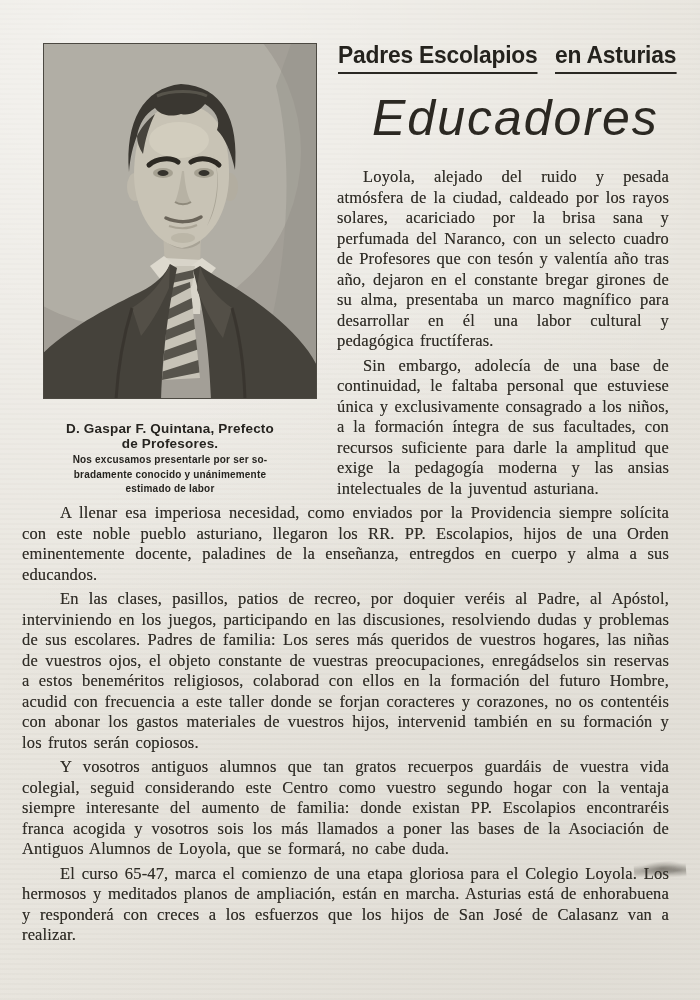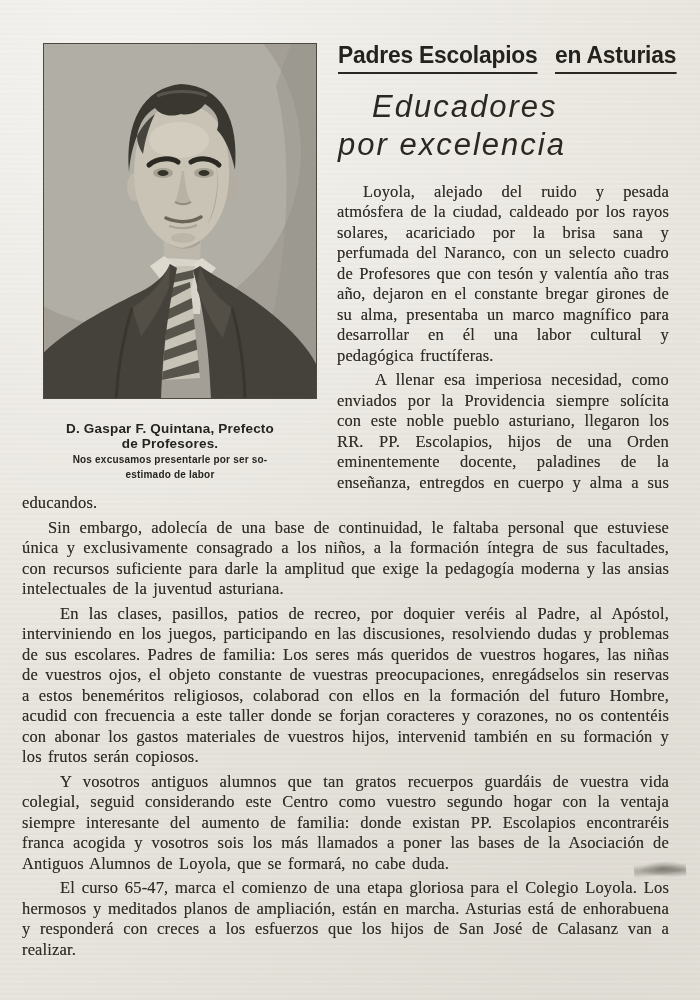--- a/index.html
+++ b/index.html
@@ -45,21 +45,21 @@
     font-size:24px; color:#24221d; letter-spacing:-0.2px;
   }
   .mh-seg {
     display:inline-block; transform:scaleX(0.95); transform-origin:left bottom;
     border-bottom:2.5px solid #2a2823; padding-bottom:3px;
   }
   .mh-seg + .mh-seg { margin-left:7px; }
   .headline {
     margin:14px 0 18px 0;
     font-family:"Liberation Sans", sans-serif; font-style:italic; font-weight:400;
-    font-size:31px; line-height:1.22; color:#2b2822; letter-spacing:2px;
+    font-size:50px; line-height:1.22; color:#2b2822; letter-spacing:2px;
   }
   .hl-line { display:block; white-space:nowrap; }
   .hl-line.first { margin-left:34px; }
 
   
   p.body {
     margin:0 13px 4px 0;
     font-size:16.5px; line-height:20.5px;
     text-align:justify; word-spacing:2px; letter-spacing:0.15px;
     color:#302d27;
@@ -149,36 +149,36 @@
         </g>
       </svg>
     </div>
     <div class="caption">
       <div class="caption-title">
         <div>D. Gaspar F. Quintana, Prefecto</div>
         <div>de Profesores.</div>
       </div>
       <div class="caption-note">
         <div>Nos excusamos presentarle por ser so-</div>
+        <div>bradamente  conocido y unánimemente</div>
         <div>estimado de labor</div>
       </div>
     </div>
   </div>
 
   <div class="head-block">
     <div class="masthead">
       <span class="mh-seg">Padres Escolapios</span><span class="mh-seg">en Asturias</span>
     </div>
     <h1 class="headline">
       <span class="hl-line first">Educadores</span>
-      <span class="hl-line">por excelencia</span>
     </h1>
   </div>
 
   <p class="body indent-sm">Loyola, alejado del ruido y pesada atmósfera de la ciudad, caldeado por los rayos solares, acariciado por la brisa sana y perfumada del Naranco, con un selecto cuadro de Profesores que con tesón y valentía año tras año, dejaron en el constante bregar girones de su alma, presentaba un marco magnífico para desarrollar en él una labor cultural y pedagógica fructíferas.</p>
+  <p class="body indent-sm">Sin embargo, adolecía de una base de continuidad, le faltaba personal que estuviese única y exclusivamente consagrado a los niños, a la formación íntegra de sus facultades, con recursos suficiente para darle la amplitud que exige la pedagogía moderna y las ansias intelectuales de la juventud asturiana.</p>
   <p class="body indent-lg">A llenar esa imperiosa necesidad, como enviados por la Providencia siempre solícita con este noble pueblo asturiano, llegaron los RR. PP. Escolapios, hijos de una Orden eminentemente docente, paladines de la enseñanza, entregdos en cuerpo y alma a sus educandos.</p>
-  <p class="body indent-sm">Sin embargo, adolecía de una base de continuidad, le faltaba personal que estuviese única y exclusivamente consagrado a los niños, a la formación íntegra de sus facultades, con recursos suficiente para darle la amplitud que exige la pedagogía moderna y las ansias intelectuales de la juventud asturiana.</p>
   <p class="body indent-lg">En las clases, pasillos, patios de recreo, por doquier veréis al Padre, al Apóstol, interviniendo en los juegos, participando en las discusiones, resolviendo dudas y problemas de sus escolares. Padres de familia: Los seres más queridos de vuestros hogares, las niñas de vuestros ojos, el objeto constante de vuestras preocupaciones, enregádselos sin reservas a estos beneméritos religiosos, colaborad con ellos en la formación del futuro Hombre, acudid con frecuencia a este taller donde se forjan coracteres y corazones, no os contentéis con abonar los gastos materiales de vuestros hijos, intervenid también en su formación y los frutos serán copiosos.</p>
   <p class="body indent-lg">Y vosotros antiguos alumnos que tan gratos recuerpos guardáis de vuestra vida colegial, seguid considerando este Centro como vuestro segundo hogar con la ventaja siempre interesante del aumento de familia: donde existan PP. Escolapios encontraréis franca acogida y vosotros sois los más llamados a poner las bases de la Asociación de Antiguos Alumnos de Loyola, que se formará, no cabe duda.</p>
   <p class="body indent-lg">El curso 65-47, marca el comienzo de una etapa gloriosa para el Colegio Loyola. Los hermosos y meditados planos de ampliación, están en marcha. Asturias está de enhorabuena y responderá con creces a los esfuerzos que los hijos de San José de Calasanz van a realizar.</p>
 
   <div class="smudge"></div>
 </div>
 
 </body></html>

